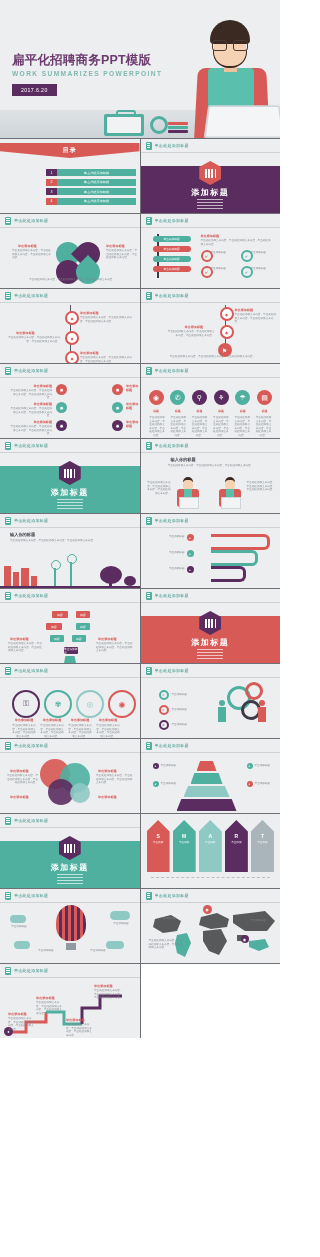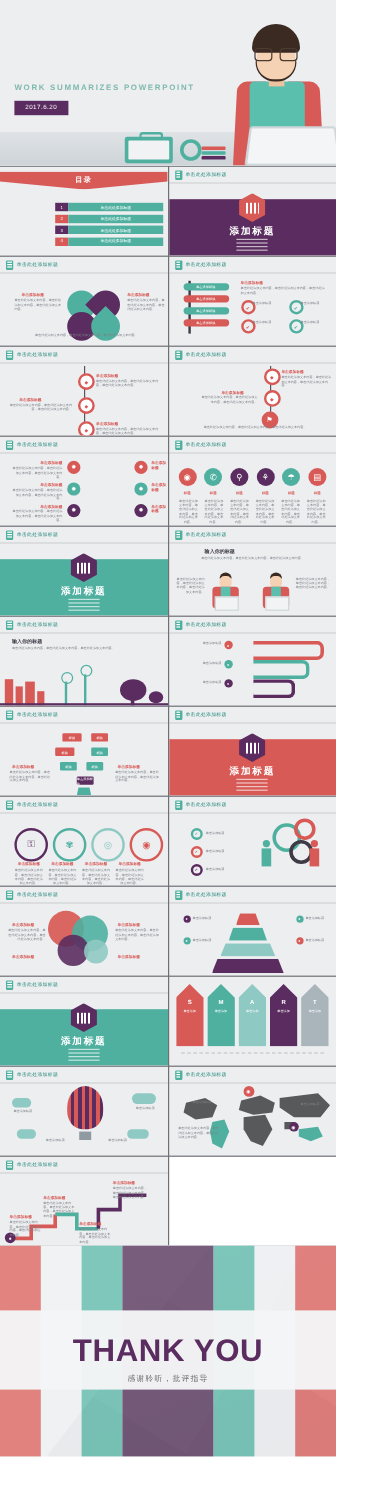--- a/index.html
+++ b/index.html
@@ -105,20 +105,21 @@
   .thanks .ty{position:absolute;left:0;right:0;top:72px;text-align:center;font-size:26px;font-weight:bold;color:#5b2c5f;letter-spacing:.5px;}
   .thanks .tysub{position:absolute;left:0;right:0;top:107px;text-align:center;font-size:6.5px;color:#6d6a70;letter-spacing:1px;}
 </style>
 </head>
 <body>
 
 <div id="page">
 
   <div class="slide hero">
     <div class="poly"></div>
+    <div class="title">扁平化招聘商务PPT模版</div>
     <div class="sub">WORK SUMMARIZES POWERPOINT</div>
     <div class="date">2017.6.20</div>
     <div class="desk"></div>
     <div class="brief">
         <div class="in"></div>
       </div>
     <div class="gear-deco"></div>
     <div class="books">
         <i></i>
         <i></i>
@@ -667,29 +668,14 @@
       <div class="tiny" style="position:absolute;left:36px;top:37px;width:26px;">单击此处添加文本内容，单击此处添加文本内容，单击此处添加文本内容。</div>
       <div class="tinyh" style="position:absolute;left:66px;top:54px;">单击添加标题</div>
       <div class="tiny" style="position:absolute;left:66px;top:59px;width:26px;">单击此处添加文本内容，单击此处添加文本内容，单击此处添加文本内容。</div>
       <div class="tinyh" style="position:absolute;left:94px;top:20px;">单击添加标题</div>
       <div class="tiny" style="position:absolute;left:94px;top:25px;width:30px;">单击此处添加文本内容，单击此处添加文本内容，单击此处添加文本内容。</div>
     </div>
 
     <div class="cell empty"></div>
   </div>
 
-  <div class="thanks">
-    <div class="bands">
-      <div class="b-red"></div>
-        <div></div>
-        <div class="b-teal"></div>
-        <div class="b-purple" style="flex:2.2;"></div>
-        <div class="b-teal"></div>
-        <div></div>
-        <div class="b-red"></div>
-    </div>
-    <div class="poly" style="opacity:.25;"></div>
-    <div class="white"></div>
-    <div class="ty">THANK YOU</div>
-    <div class="tysub">感谢聆听，批评指导</div>
-  </div>
 
 </div>
 
 </body></html>

